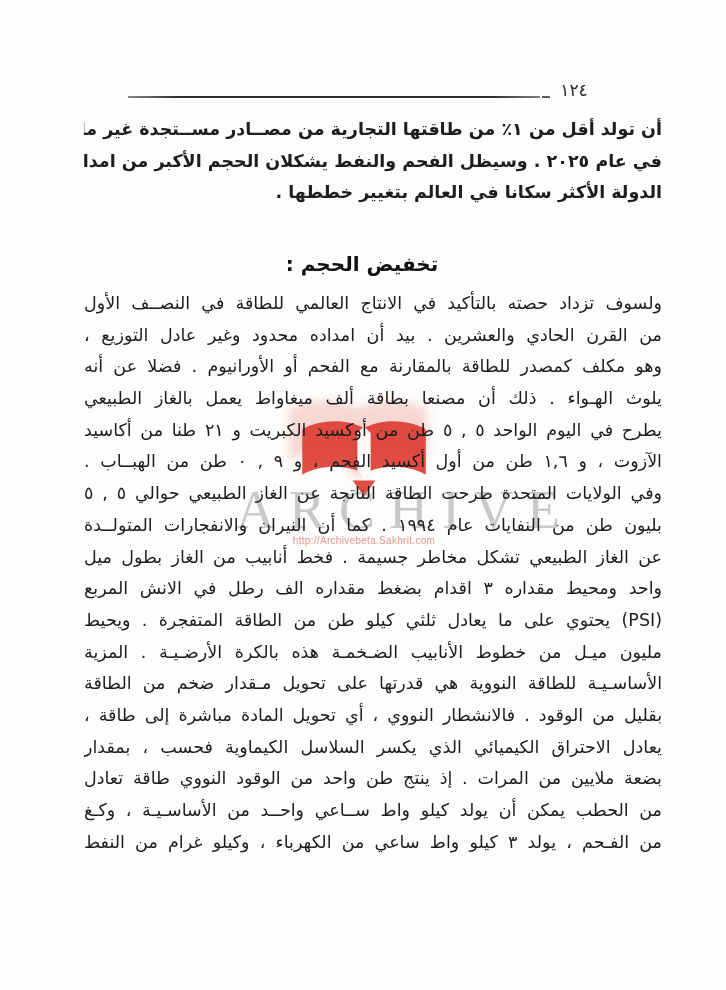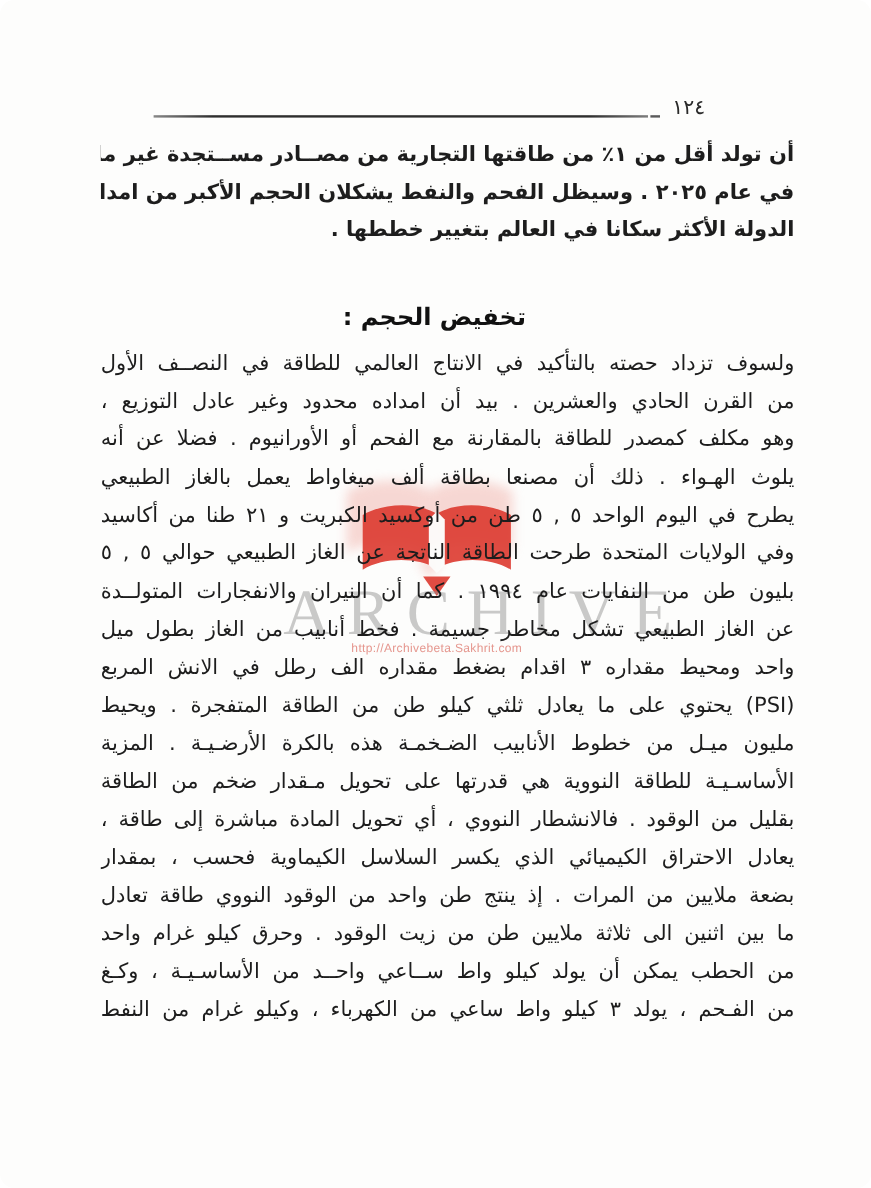--- a/index.html
+++ b/index.html
@@ -117,28 +117,28 @@
   </div>
 
   <div class="heading">تخفيض الحجم :</div>
 
   <div class="text-block para2" style="position:absolute;">
     <div class="line">ولسوف تزداد حصته بالتأكيد في الانتاج العالمي للطاقة في النصــف الأول</div>
     <div class="line">من القرن الحادي والعشرين . بيد أن امداده محدود وغير عادل التوزيع ،</div>
     <div class="line">وهو مكلف كمصدر للطاقة بالمقارنة مع الفحم أو الأورانيوم . فضلا عن أنه</div>
     <div class="line">يلوث الهـواء . ذلك أن مصنعا بطاقة ألف ميغاواط يعمل بالغاز الطبيعي</div>
     <div class="line">يطرح في اليوم الواحد ٥ , ٥ طن من أوكسيد الكبريت و ٢١ طنا من أكاسيد</div>
+    <div class="line">الآزوت ، و ١,٦ طن من أول أكسيد الفحم ، و ٩ , ٠ طن من الهبــاب .</div>
     <div class="line">وفي الولايات المتحدة طرحت الطاقة الناتجة عن الغاز الطبيعي حوالي ٥ , ٥</div>
     <div class="line">بليون طن من النفايات عام ١٩٩٤ . كما أن النيران والانفجارات المتولــدة</div>
     <div class="line">عن الغاز الطبيعي تشكل مخاطر جسيمة . فخط أنابيب من الغاز بطول ميل</div>
     <div class="line">واحد ومحيط  مقداره ٣ اقدام بضغط مقداره الف رطل في الانش المربع</div>
     <div class="line">(PSI) يحتوي على ما يعادل ثلثي كيلو طن من الطاقة المتفجرة . ويحيط</div>
     <div class="line">مليون ميـل من خطوط الأنابيب الضـخمـة هذه بالكرة الأرضـيـة . المزية</div>
     <div class="line">الأساسـيـة للطاقة النووية هي قدرتها على تحويل مـقدار ضخم من الطاقة</div>
     <div class="line">بقليل من الوقود . فالانشطار النووي ، أي تحويل المادة مباشرة إلى طاقة ،</div>
     <div class="line">يعادل الاحتراق الكيميائي الذي يكسر السلاسل الكيماوية فحسب ، بمقدار</div>
     <div class="line">بضعة ملايين من المرات . إذ ينتج طن واحد من الوقود النووي طاقة تعادل</div>
-    <div class="line">ما بين اثنين الى ثلاثة ملايين طن من زيت الوقود . وحرق كيلو غرام واحد</div>
     <div class="line">من الحطب يمكن أن يولد كيلو واط ســاعي واحــد من الأساسـيـة ، وكـغ</div>
     <div class="line">من الفـحم ، يولد ٣ كيلو واط ساعي من الكهرباء ، وكيلو غرام من النفط</div>
   </div>
 
 </div>
 
 </body></html>

